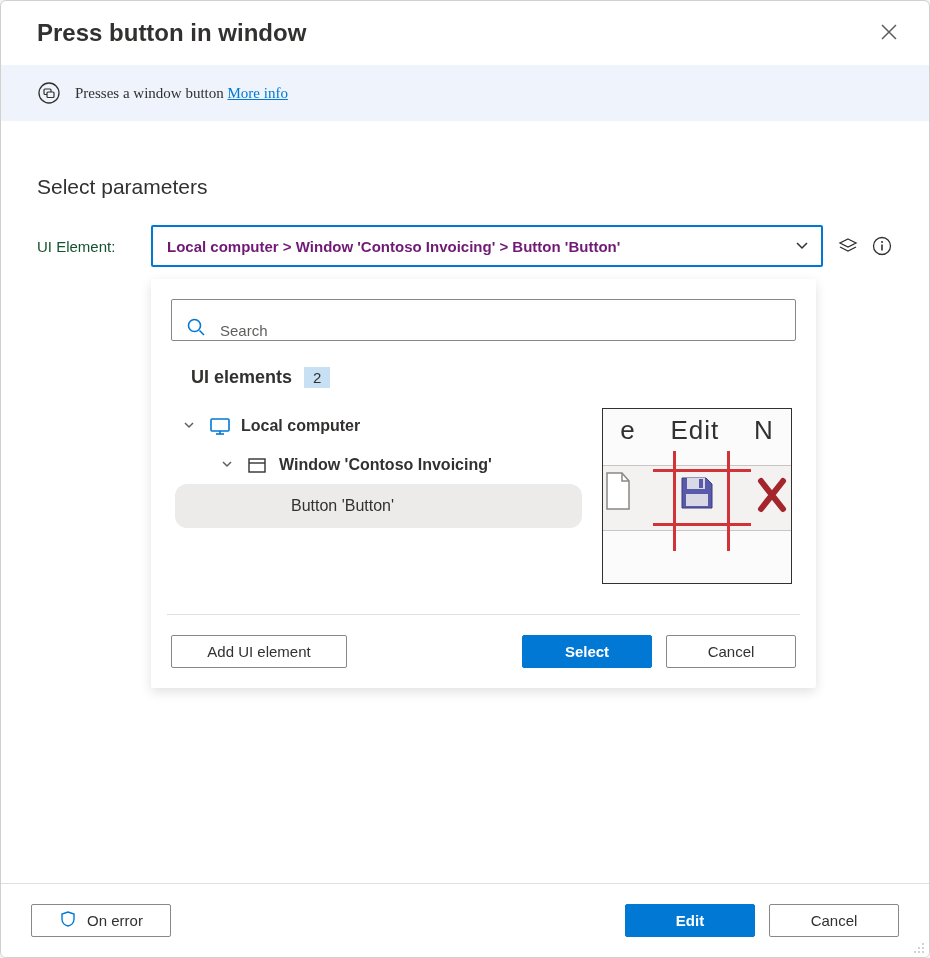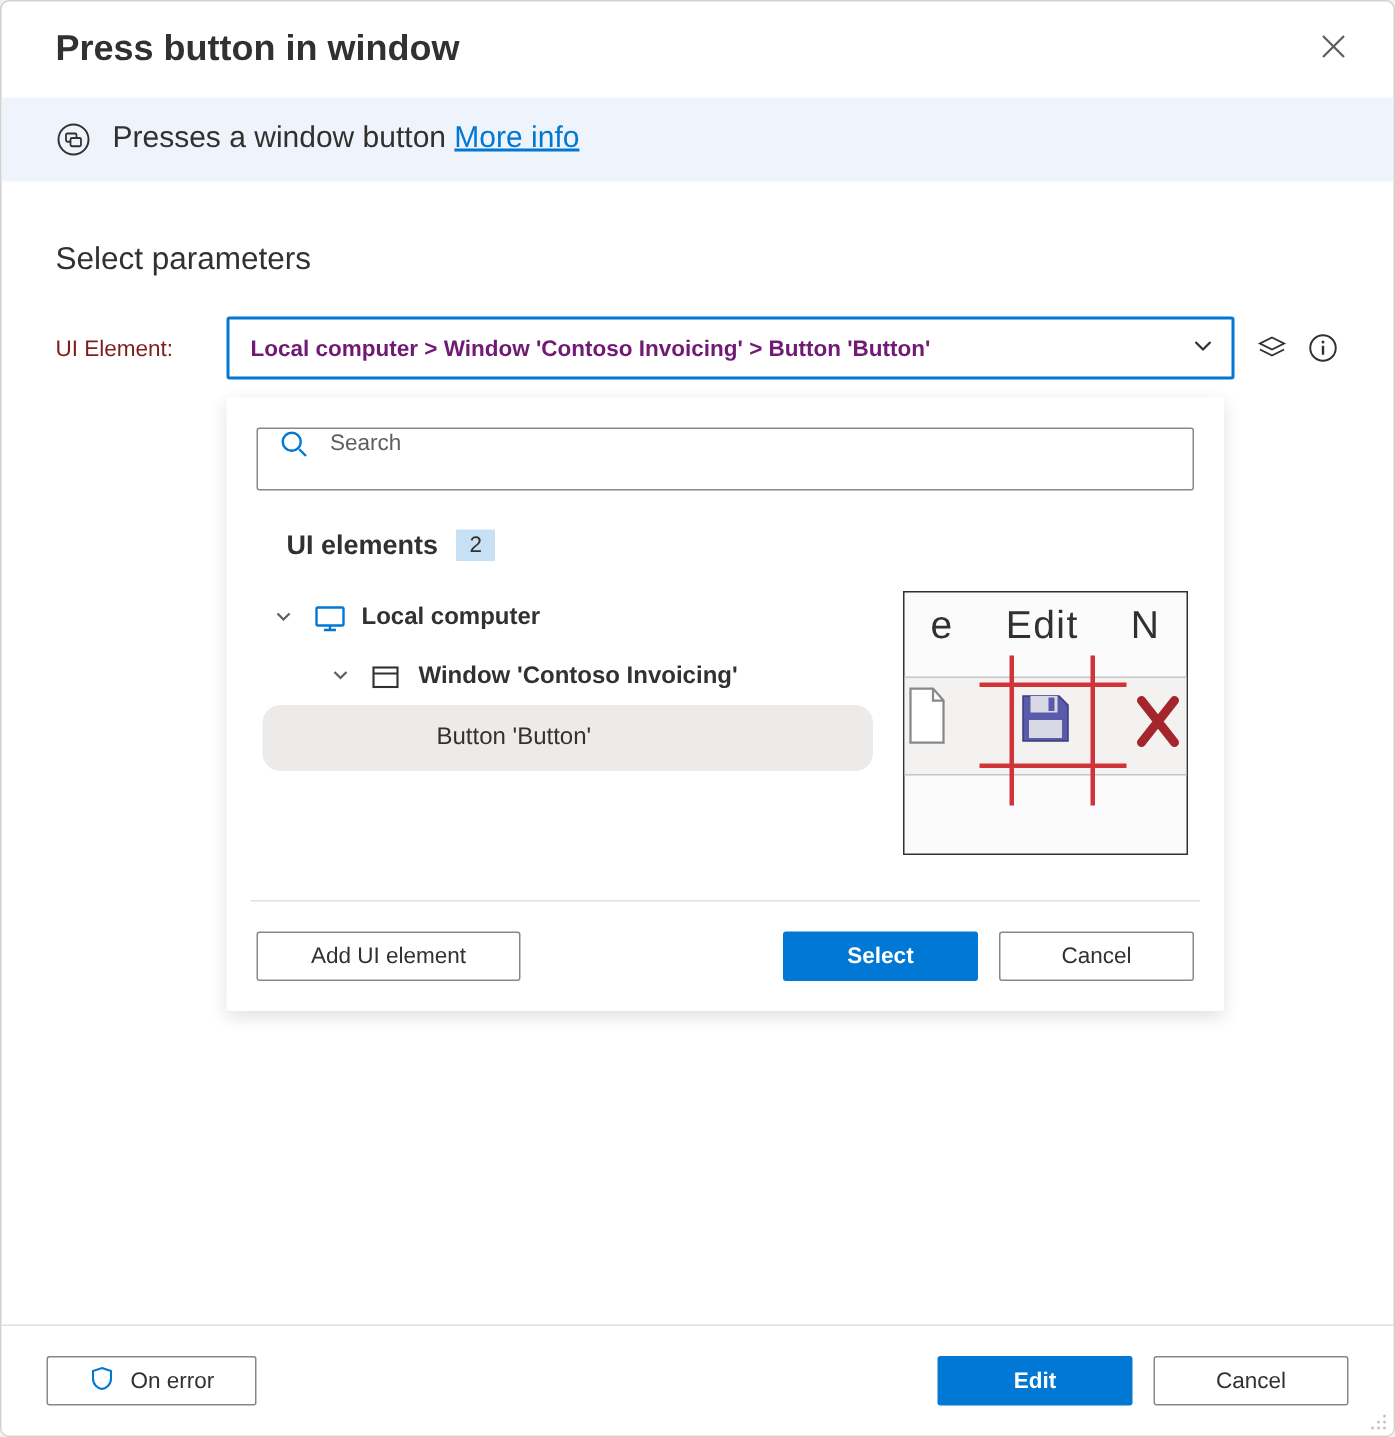--- a/index.html
+++ b/index.html
@@ -24,57 +24,58 @@
     margin: 0; font-size: 24px; font-weight: 600;
   }
   .close-x {
     font-size: 20px; cursor: pointer; color: #605e5c; line-height:1;
   }
 
   
   .info-bar {
     background: #eff3fb;
     padding: 16px 36px;
-    display: flex; align-items: flex-start; gap: 14px;
-    font-size: 20px;
+    display: flex; align-items: center; gap: 14px;
+    font-size: 15px;
+    font-family: Liberation Serif, serif;
   }
   .info-icon-wrap {
     width: 24px; height: 24px; display:flex; align-items:center; justify-content:center;
   }
   .info-text { color: #323130; }
   .info-link { color: #0078d4; text-decoration: underline; cursor: pointer; }
 
   
   .body { flex: 1; padding: 24px 36px 0 36px; }
-  .section-title { font-size: 21px; font-weight: 400; margin: 16px 0 26px 0; }
+  .section-title { font-size: 21px; font-weight: 400; margin: 30px 0 26px 0; }
 
   .param-row {
     display: flex; align-items: center; gap: 14px;
   }
-  .param-label { width: 100px; font-size: 15px; color: #7f1d1d; }
+  .param-label { width: 100px; font-size: 15px; color: #14532d; }
   .combo {
     flex: 1; height: 42px; border: 2px solid #0078d4; border-radius: 2px;
     display: flex; align-items: center; justify-content: space-between;
     padding: 0 12px 0 14px; cursor: pointer; font-size: 15px;
   }
   .combo-text { font-weight: 600; color: #701a75; }
   .side-icons { display: flex; gap: 12px; align-items:center; }
   .small-ic { width: 22px; height: 22px; cursor:pointer; display:flex; align-items:center; justify-content:center;}
 
   
   .popup {
     margin-left: 114px; margin-top: 12px;
     width: 665px; background: #fff;
     border-radius: 2px; box-shadow: 0 4px 12px rgba(0,0,0,0.12);
     padding: 20px 20px 20px 20px;
     margin-bottom: 20px;
   }
 
   .search-box {
-    display:flex; align-items:flex-start; gap: 12px;
+    display:flex; align-items:flex-end; gap: 12px;
     border: 1px solid #8a8886; border-radius: 2px;
     height: 42px; padding: 0 14px;
   }
   .search-box input {
     border: none; outline: none; font-size: 15px; flex:1;
     color: #323130;
   }
   .search-box input::placeholder { color: #605e5c; }
 
   .subhead {

